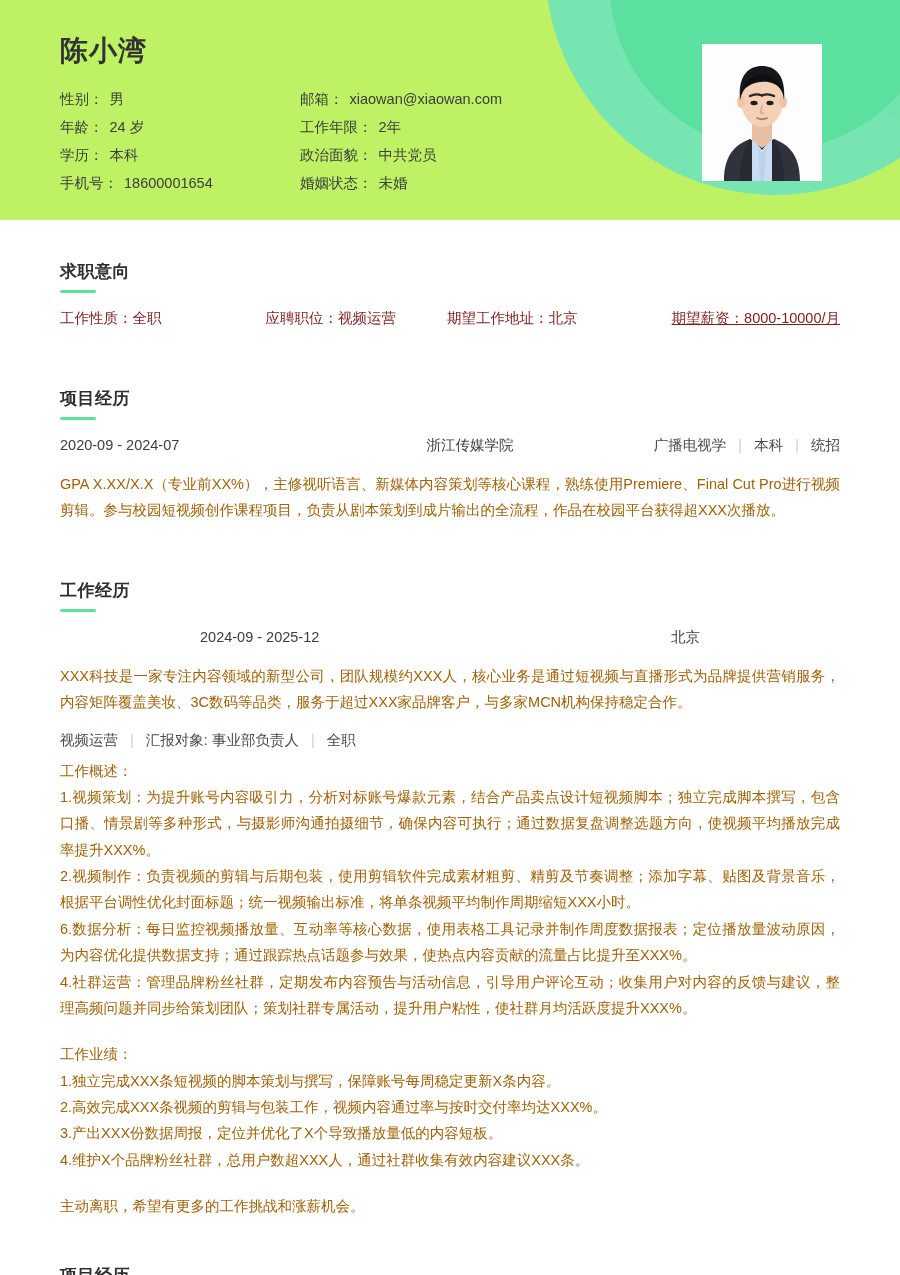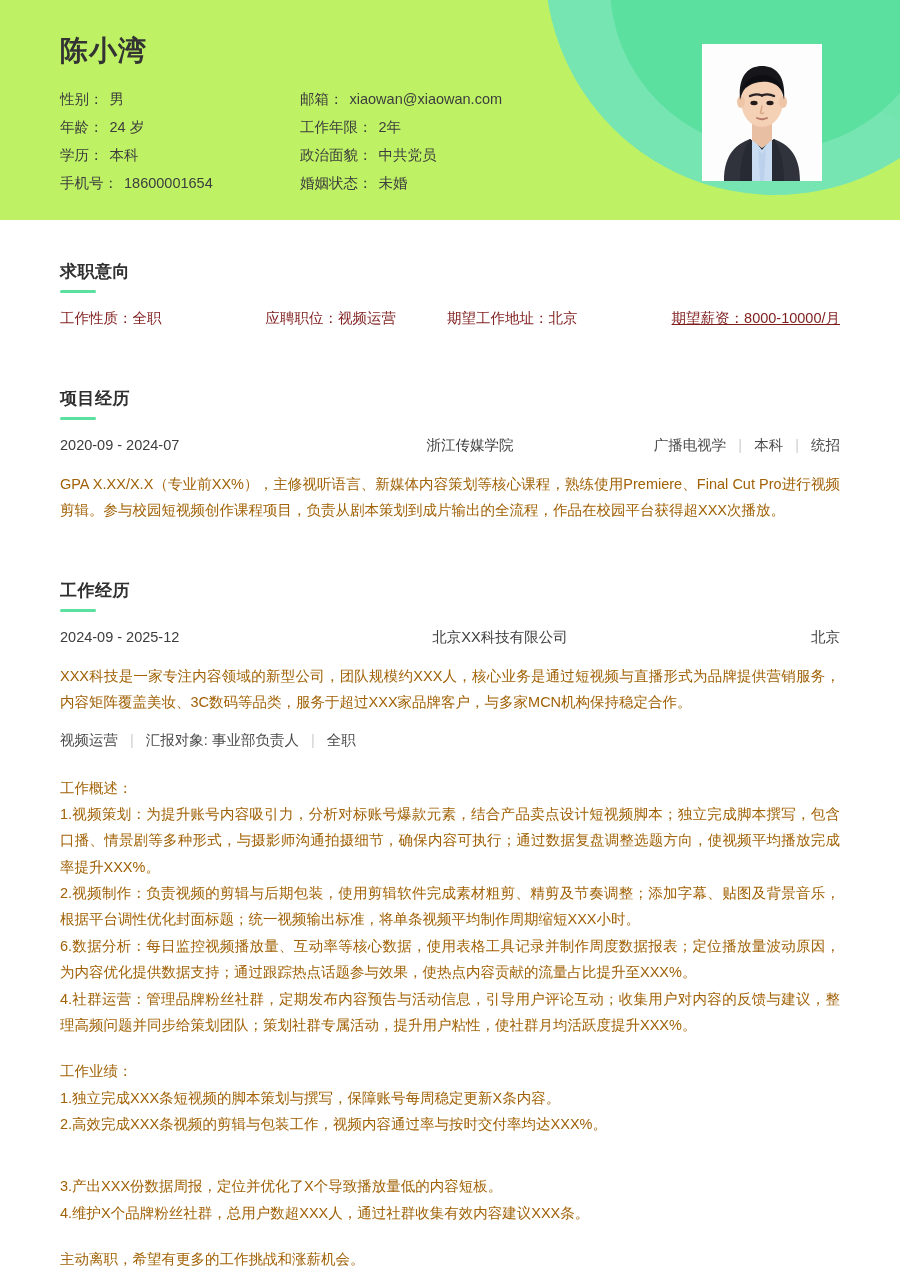--- a/index.html
+++ b/index.html
@@ -121,21 +121,21 @@
     font-size:14.5px;
     line-height:1.82;
     color:#a16207;
     margin-bottom:15px;
     text-align:justify;
   }
   .para-tight { margin-bottom:11px; }
   .chips {
     font-size:14.5px;
     color:#4a4a4a;
-    margin-bottom:25px;
+    margin-bottom:8px;
   }
 </style>
 </head>
 <body>
 
 <div class="header">
   <div class="deco deco-arc-a"></div>
   <div class="deco deco-arc-b"></div>
   <div class="deco deco-arc-c"></div>
 
@@ -260,21 +260,20 @@
 
     <div class="para">GPA X.XX/X.X（专业前XX%），主修视听语言、新媒体内容策划等核心课程，熟练使用Premiere、Final Cut Pro进行视频剪辑。参与校园短视频创作课程项目，负责从剧本策划到成片输出的全流程，作品在校园平台获得超XXX次播放。</div>
   </div>
 
   <div class="section">
     <div class="section-title">工作经历</div>
     <div class="title-rule"></div>
 
     <div class="entry-head">
       <div class="eh-date">2024-09 - 2025-12</div>
-      <div class="eh-mid">北京XX科技有限公司</div>
       <div class="eh-right">北京</div>
     </div>
 
     <div class="para">XXX科技是一家专注内容领域的新型公司，团队规模约XXX人，核心业务是通过短视频与直播形式为品牌提供营销服务，内容矩阵覆盖美妆、3C数码等品类，服务于超过XXX家品牌客户，与多家MCN机构保持稳定合作。</div>
 
     <div class="chips">
       <span>视频运营</span>
       <span class="meta-sep">|</span>
       <span>汇报对象: 事业部负责人</span>
       <span class="meta-sep">|</span>
@@ -283,21 +282,21 @@
 
     <div class="para para-tight" style="margin-bottom:0;">工作概述：</div>
     <div class="para para-tight" style="margin-bottom:0;">1.视频策划：为提升账号内容吸引力，分析对标账号爆款元素，结合产品卖点设计短视频脚本；独立完成脚本撰写，包含口播、情景剧等多种形式，与摄影师沟通拍摄细节，确保内容可执行；通过数据复盘调整选题方向，使视频平均播放完成率提升XXX%。</div>
     <div class="para para-tight" style="margin-bottom:0;">2.视频制作：负责视频的剪辑与后期包装，使用剪辑软件完成素材粗剪、精剪及节奏调整；添加字幕、贴图及背景音乐，根据平台调性优化封面标题；统一视频输出标准，将单条视频平均制作周期缩短XXX小时。</div>
     <div class="para para-tight" style="margin-bottom:0;">6.数据分析：每日监控视频播放量、互动率等核心数据，使用表格工具记录并制作周度数据报表；定位播放量波动原因，为内容优化提供数据支持；通过跟踪热点话题参与效果，使热点内容贡献的流量占比提升至XXX%。</div>
     <div class="para" style="margin-bottom:20px;">4.社群运营：管理品牌粉丝社群，定期发布内容预告与活动信息，引导用户评论互动；收集用户对内容的反馈与建议，整理高频问题并同步给策划团队；策划社群专属活动，提升用户粘性，使社群月均活跃度提升XXX%。</div>
 
     <div class="para para-tight" style="margin-bottom:0;">工作业绩：</div>
     <div class="para para-tight" style="margin-bottom:0;">1.独立完成XXX条短视频的脚本策划与撰写，保障账号每周稳定更新X条内容。</div>
     <div class="para para-tight" style="margin-bottom:0;">2.高效完成XXX条视频的剪辑与包装工作，视频内容通过率与按时交付率均达XXX%。</div>
-    <div class="para para-tight" style="margin-bottom:0;margin-top:36px;">3.产出XXX份数据周报，定位并优化了X个导致播放量低的内容短板。</div>
+    <div class="para para-tight" style="margin-bottom:0;">3.产出XXX份数据周报，定位并优化了X个导致播放量低的内容短板。</div>
     <div class="para" style="margin-bottom:20px;">4.维护X个品牌粉丝社群，总用户数超XXX人，通过社群收集有效内容建议XXX条。</div>
 
     <div class="para" style="margin-bottom:4px;">主动离职，希望有更多的工作挑战和涨薪机会。</div>
   </div>
 
   <div class="section">
     <div class="section-title">项目经历</div>
 
   </div>
 

